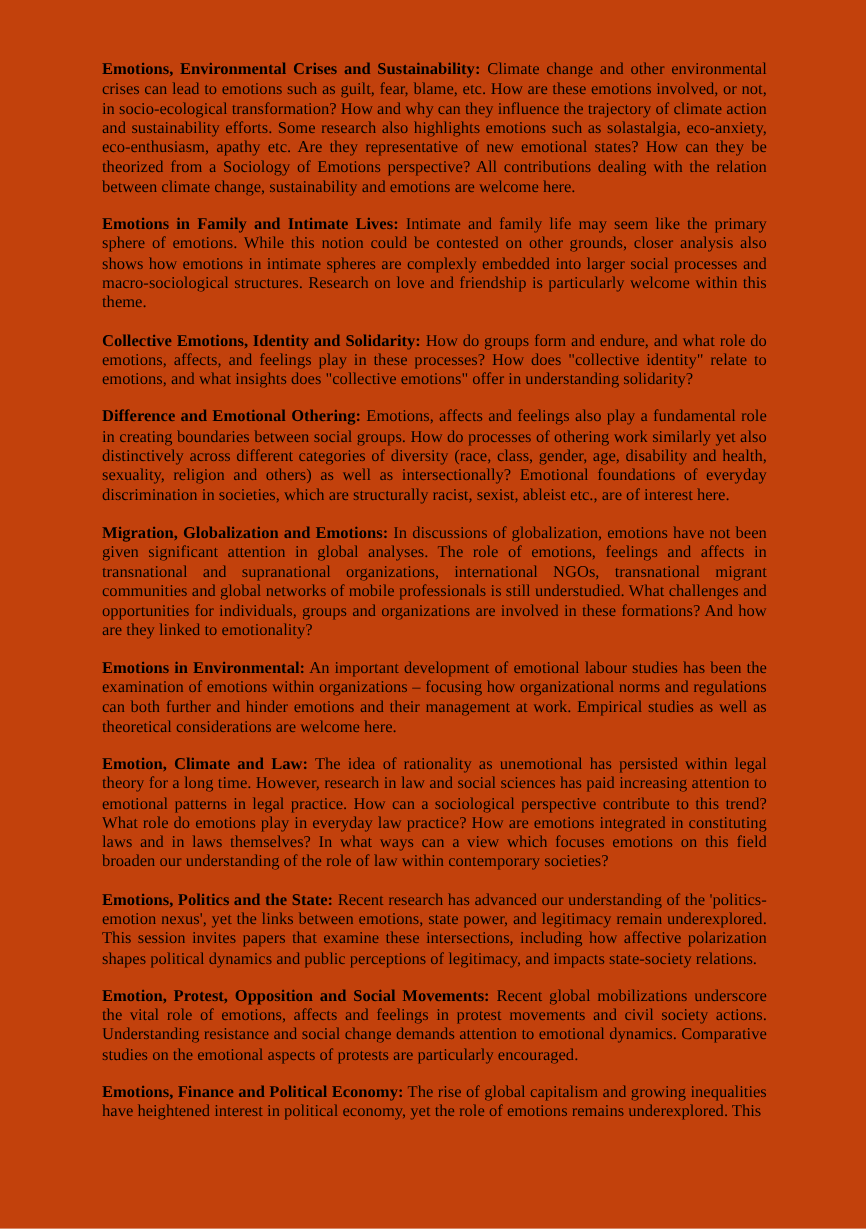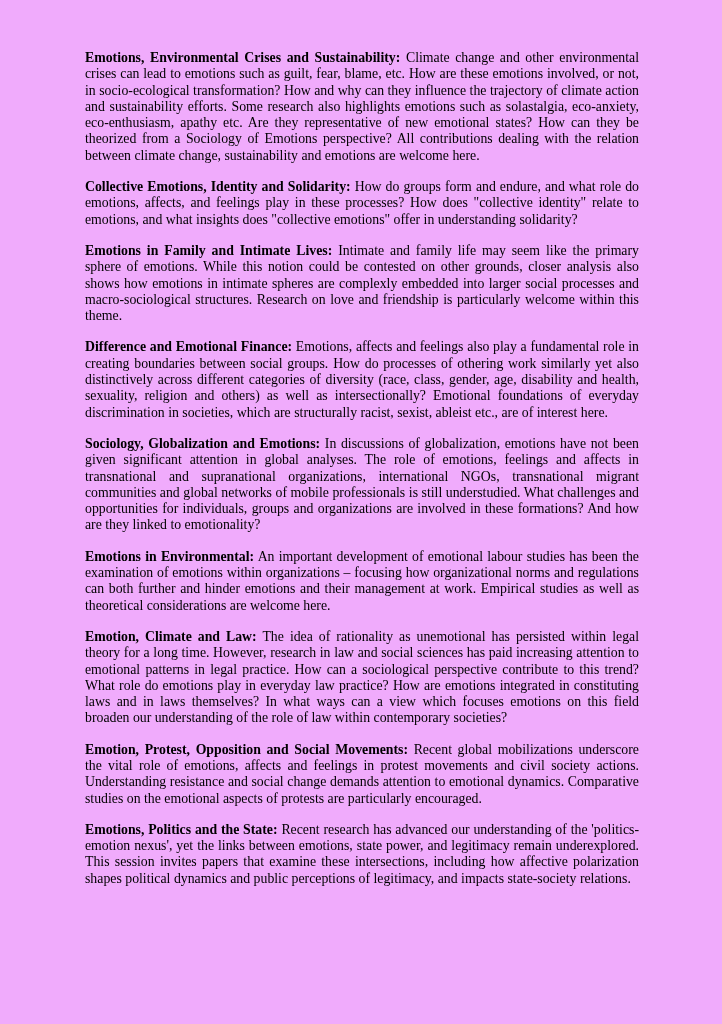--- a/index.html
+++ b/index.html
@@ -4,21 +4,21 @@
 <style>
   html, body {
     margin: 0;
     padding: 0;
     background: #ffffff;
   }
   .page {
     position: relative;
     width: 722px;
     height: 1024px;
-    background: #f0abfc;
+    background: #c2410c;
     overflow: hidden;
   }
   .content {
     position: absolute;
     left: 85px;
     top: 50px;
     width: 554px;
     color: #000000;
     font-family: "Liberation Serif", "DejaVu Serif", serif;
     font-size: 13.8px;
@@ -37,54 +37,58 @@
 
 <div class="page">
   <div class="content">
 
     <p class="para">
       <strong>Emotions, Environmental Crises and Sustainability:</strong>
       <span>Climate change and other environmental crises can lead to emotions such as guilt, fear, blame, etc.  How are these emotions involved, or not, in socio-ecological transformation? How and why can they influence the trajectory of climate action and sustainability efforts. Some research also highlights emotions such as solastalgia, eco-anxiety, eco-enthusiasm, apathy etc. Are they representative of new emotional states? How can they be theorized from a Sociology of Emotions perspective? All contributions dealing with the relation between climate change, sustainability and emotions are welcome here.</span>
     </p>
 
     <p class="para">
+      <strong>Emotions in Family and Intimate Lives:</strong>
+      <span>Intimate and family life may seem like the primary sphere of emotions. While this notion could be contested on other grounds, closer analysis also shows how emotions in intimate spheres are complexly embedded into larger social processes and macro-sociological structures. Research on love and friendship is particularly welcome within this theme.</span>
+    </p>
+
+    <p class="para">
       <strong>Collective Emotions, Identity and Solidarity:</strong>
       <span>How do groups form and endure, and what role do emotions, affects, and feelings play in these processes? How does "collective identity" relate to emotions, and what insights does "collective emotions" offer in understanding solidarity?</span>
     </p>
 
     <p class="para">
-      <strong>Emotions in Family and Intimate Lives:</strong>
-      <span>Intimate and family life may seem like the primary sphere of emotions. While this notion could be contested on other grounds, closer analysis also shows how emotions in intimate spheres are complexly embedded into larger social processes and macro-sociological structures. Research on love and friendship is particularly welcome within this theme.</span>
-    </p>
-
-    <p class="para">
-      <strong>Difference and Emotional Finance:</strong>
+      <strong>Difference and Emotional Othering:</strong>
       <span>Emotions, affects and feelings also play a fundamental role in creating boundaries between social groups. How do processes of othering work similarly yet also distinctively across different categories of diversity (race, class, gender, age, disability and health, sexuality, religion and others) as well as intersectionally? Emotional foundations of everyday discrimination in societies, which are structurally racist, sexist, ableist etc., are of interest here.</span>
     </p>
 
     <p class="para">
-      <strong>Sociology, Globalization and Emotions:</strong>
+      <strong>Migration, Globalization and Emotions:</strong>
       <span>In discussions of globalization, emotions have not been given significant attention in global analyses. The role of emotions, feelings and affects in transnational and supranational organizations, international NGOs, transnational migrant communities and global networks of mobile professionals is still understudied. What challenges and opportunities for individuals, groups and organizations are involved in these formations? And how are they linked to emotionality?</span>
     </p>
 
     <p class="para">
       <strong>Emotions in Environmental:</strong>
       <span>An important development of emotional labour studies has been the examination of emotions within organizations – focusing how organizational norms and regulations can both further and hinder emotions and their management at work. Empirical studies as well as theoretical considerations are welcome here.</span>
     </p>
 
     <p class="para">
       <strong>Emotion, Climate and Law:</strong>
       <span>The idea of rationality as unemotional has persisted within legal theory for a long time. However, research in law and social sciences has paid increasing attention to emotional patterns in legal practice. How can a sociological perspective contribute to this trend? What role do emotions play in everyday law practice? How are emotions integrated in constituting laws and in laws themselves? In what ways can a view which focuses emotions on this field broaden our understanding of the role of law within contemporary societies?</span>
     </p>
 
     <p class="para">
+      <strong>Emotions, Politics and the State:</strong>
+      <span>Recent research has advanced our understanding of the 'politics-emotion nexus', yet the links between emotions, state power, and legitimacy remain underexplored. This session invites papers that examine these intersections, including how affective polarization shapes political dynamics and public perceptions of legitimacy, and impacts state-society relations.</span>
+    </p>
+
+    <p class="para">
       <strong>Emotion, Protest, Opposition and Social Movements:</strong>
       <span>Recent global mobilizations underscore the vital role of emotions, affects and feelings in protest movements and civil society actions. Understanding resistance and social change demands attention to emotional dynamics. Comparative studies on the emotional aspects of protests are particularly encouraged.</span>
     </p>
 
     <p class="para">
-      <strong>Emotions, Politics and the State:</strong>
-      <span>Recent research has advanced our understanding of the 'politics-emotion nexus', yet the links between emotions, state power, and legitimacy remain underexplored. This session invites papers that examine these intersections, including how affective polarization shapes political dynamics and public perceptions of legitimacy, and impacts state-society relations.</span>
+      <strong>Emotions, Finance and Political Economy:</strong>
+      <span>The rise of global capitalism and growing inequalities have heightened interest in political economy, yet the role of emotions remains underexplored. This</span>
     </p>
-
 
   </div>
 </div>
 
 </body></html>

